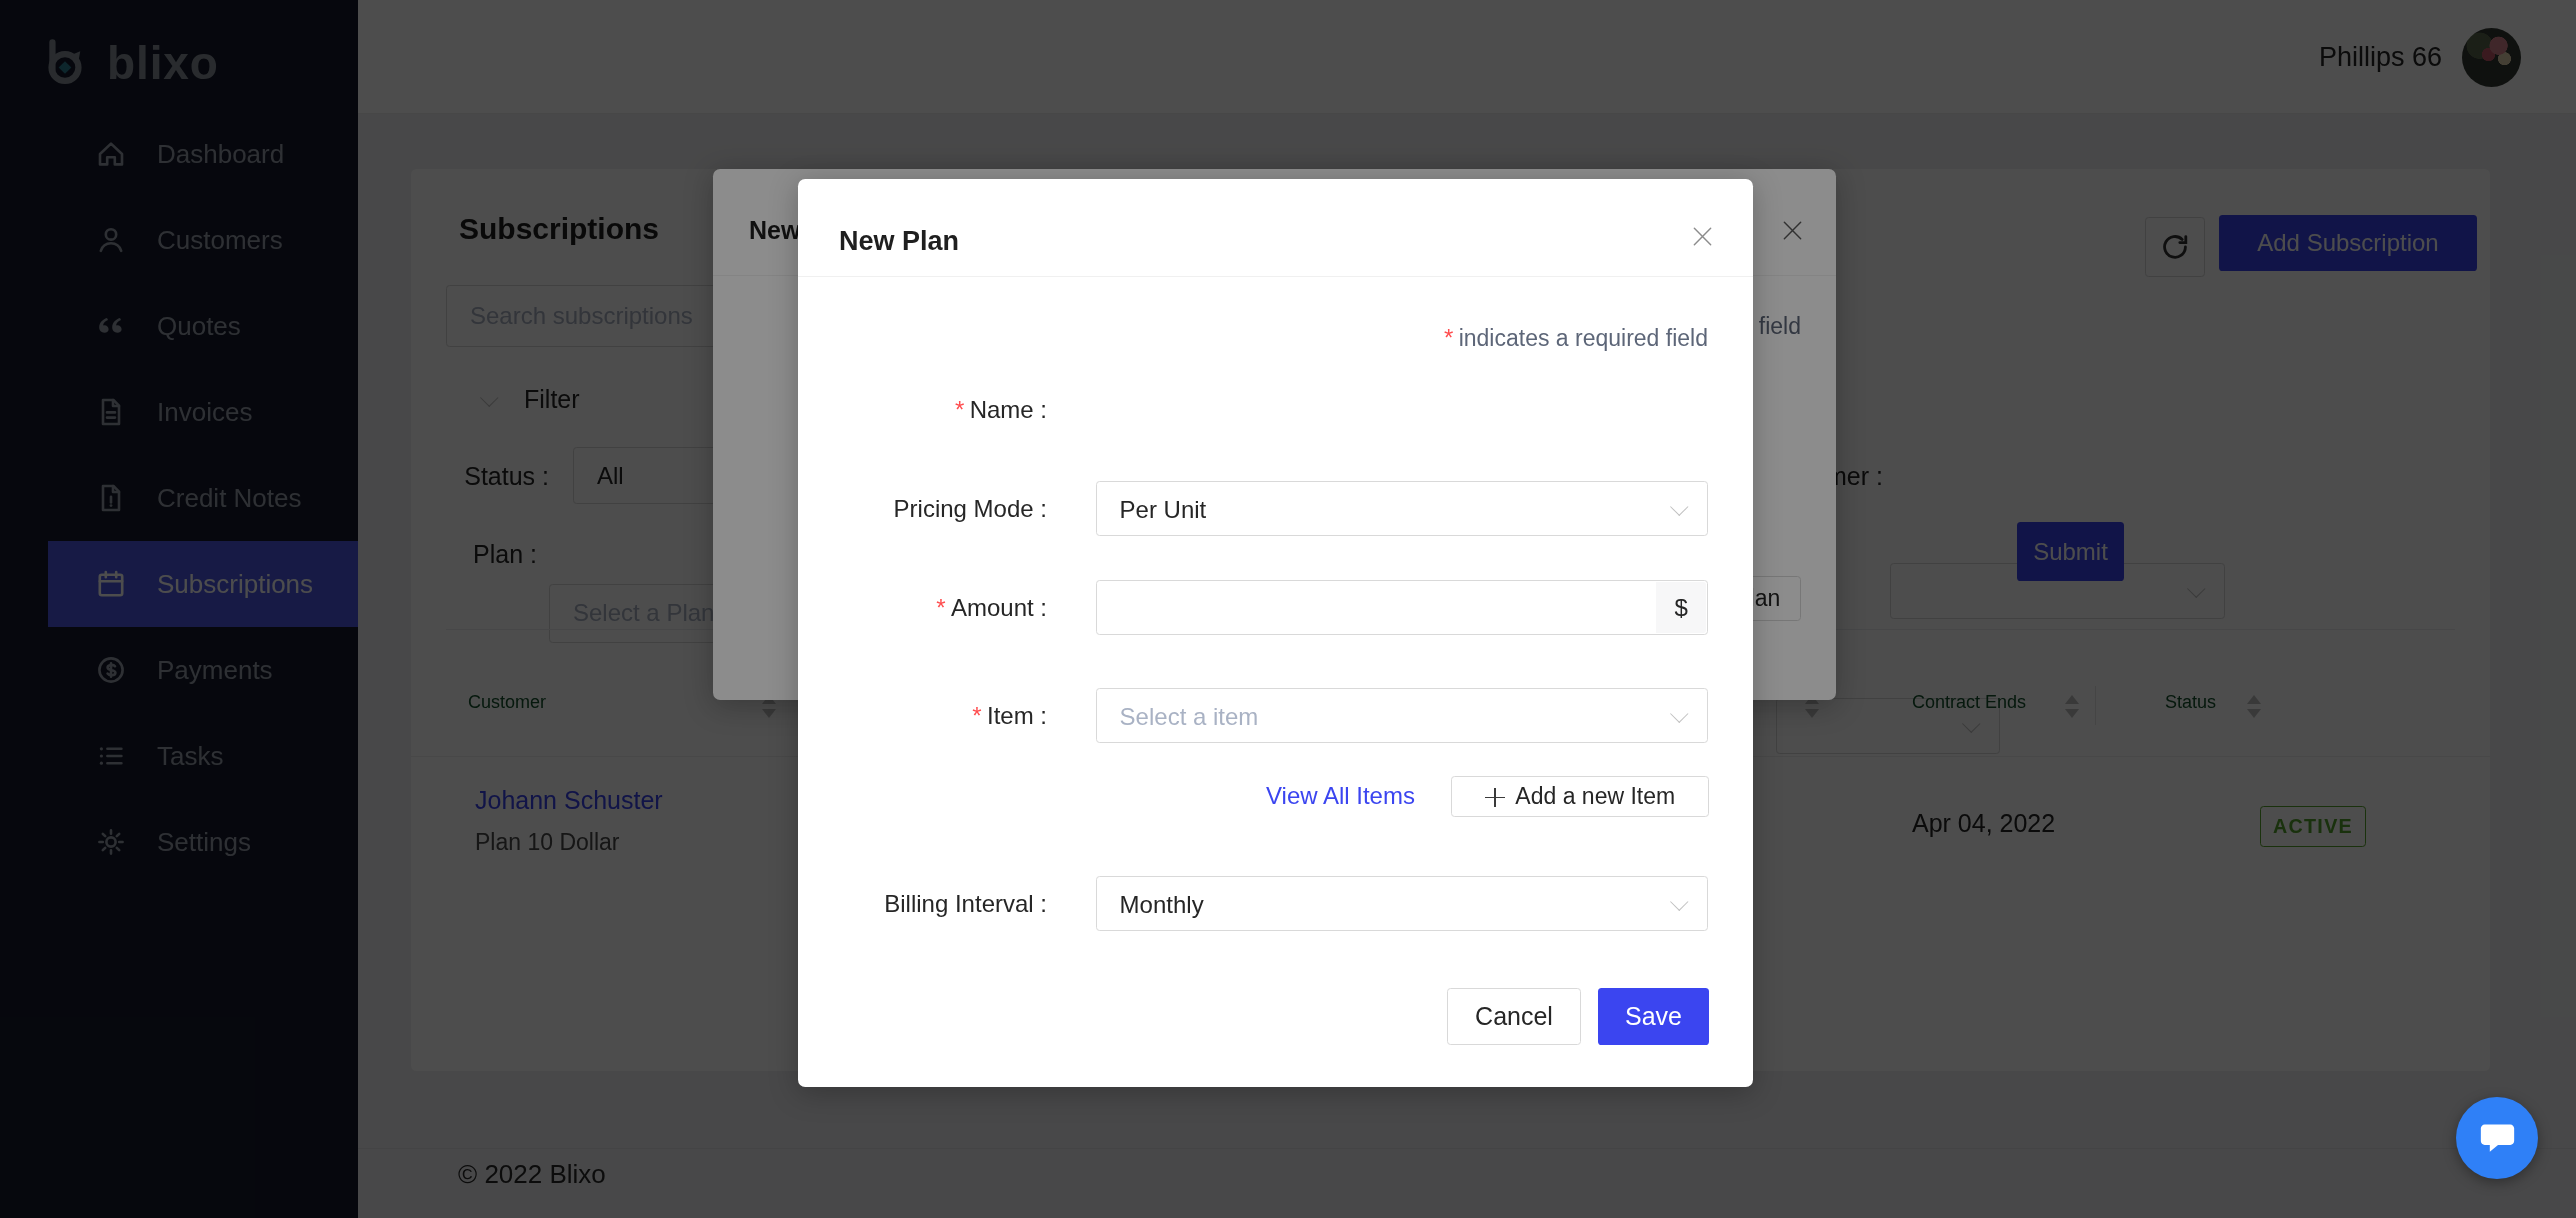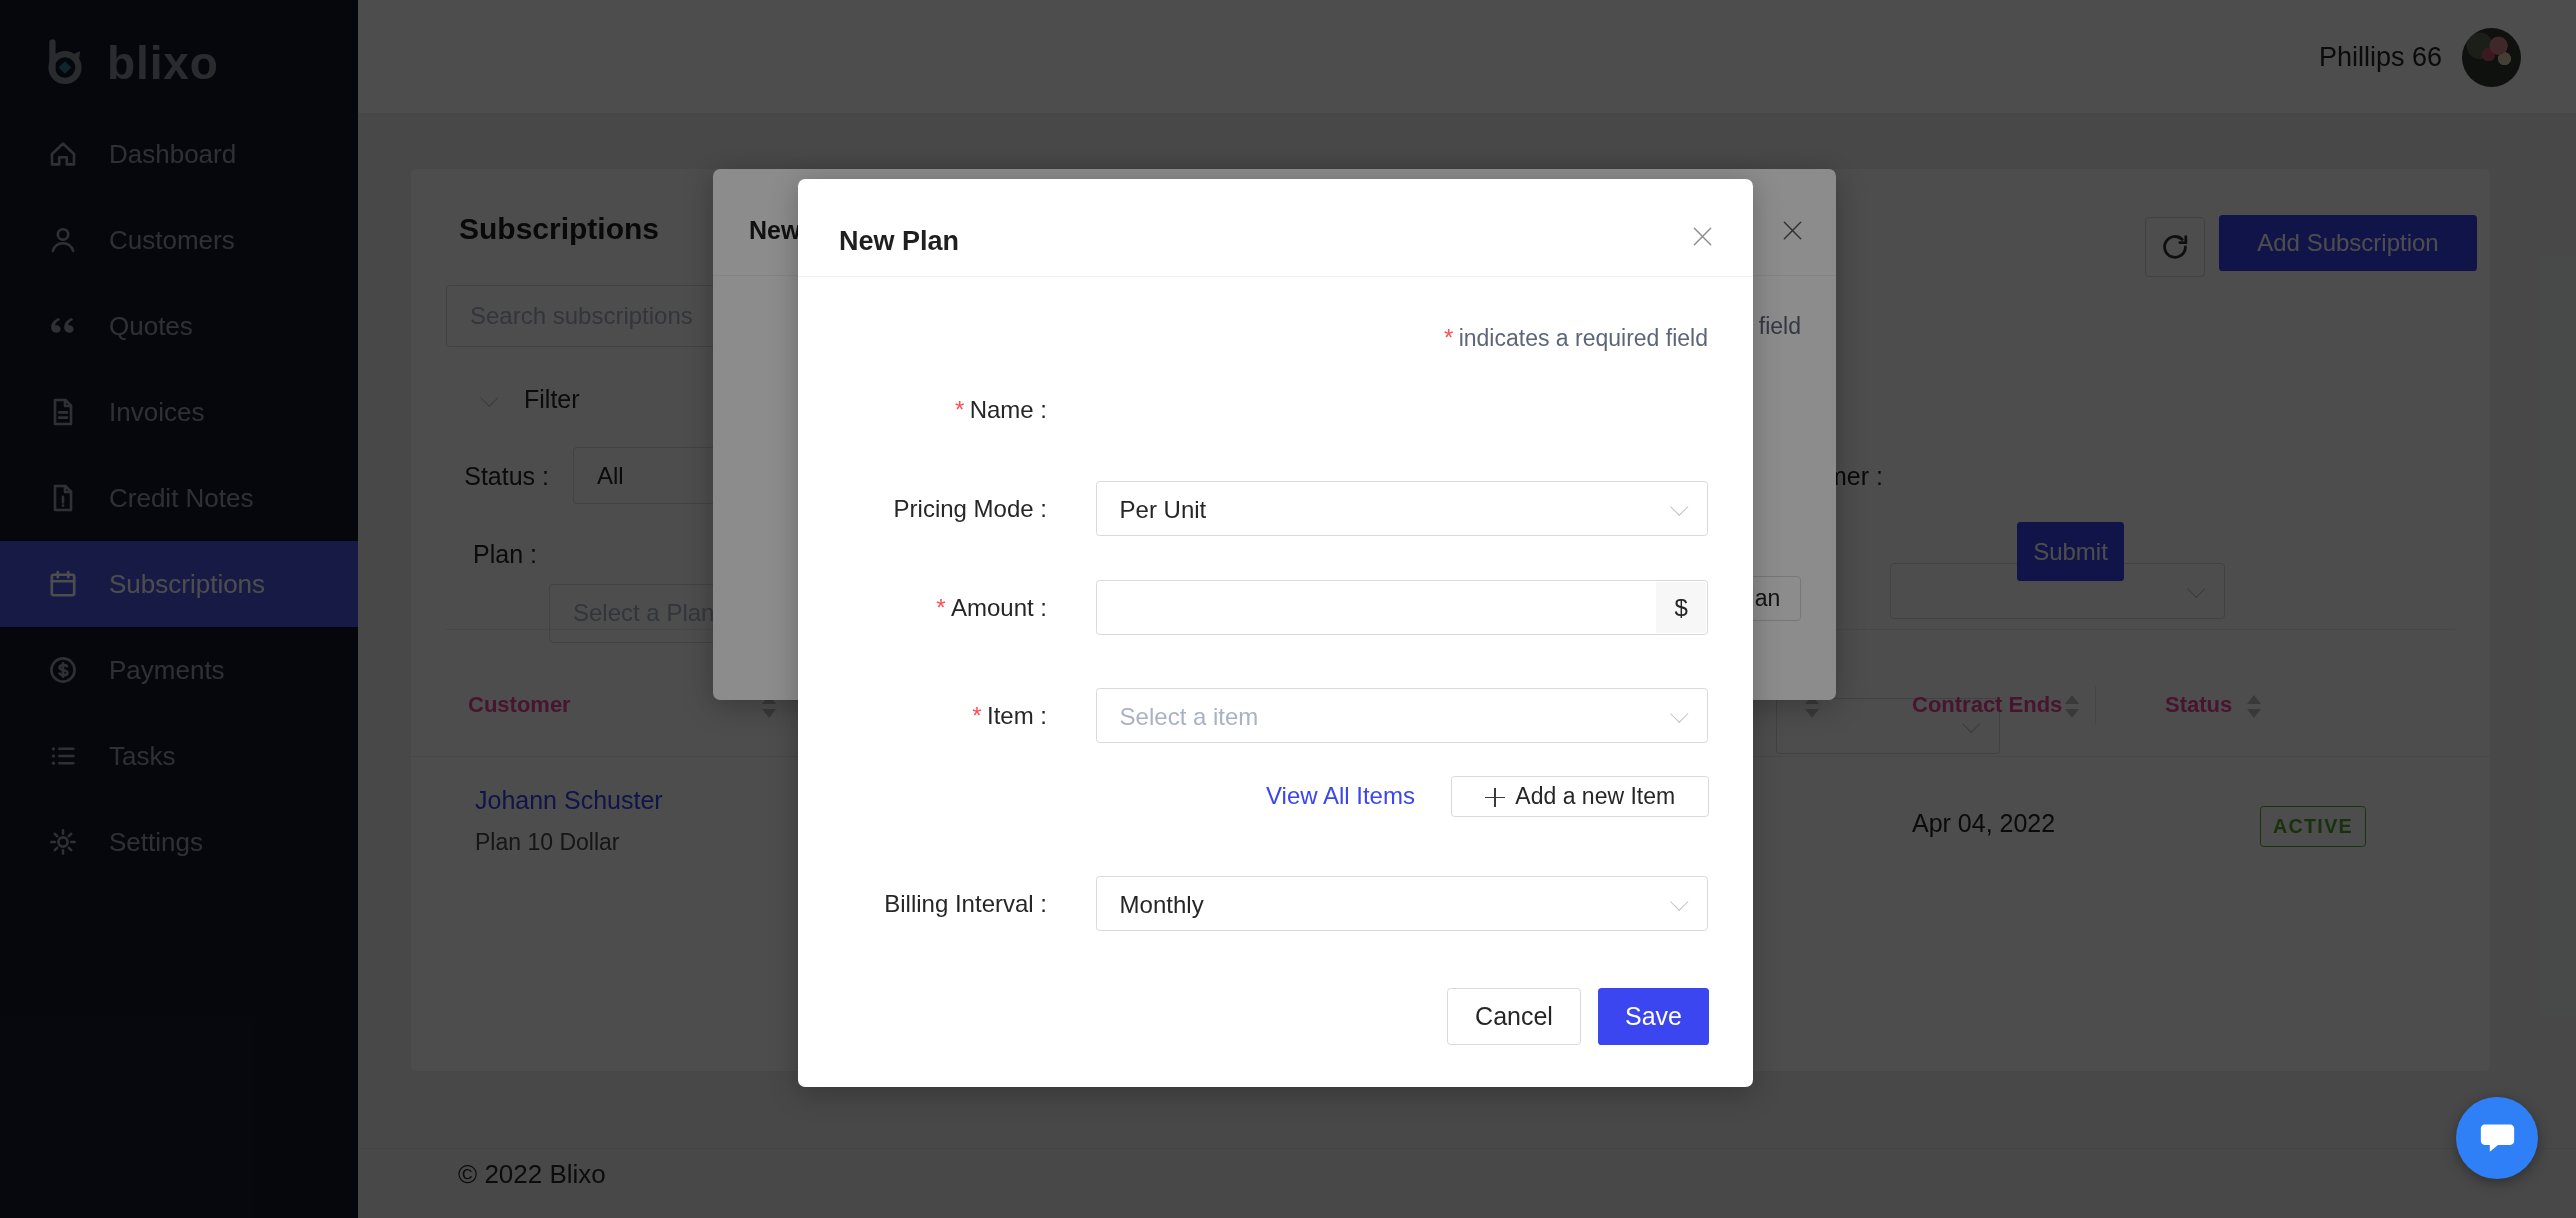--- a/index.html
+++ b/index.html
@@ -5,21 +5,21 @@
   * { margin:0; padding:0; box-sizing:border-box; }
   html,body { width:2576px; height:1218px; }
   body { font-family:"Liberation Sans","DejaVu Sans",sans-serif; background:#f0f1f3; }
   .app { position:relative; width:2576px; height:1218px; overflow:hidden; background:#f0f1f3; }
   .abs { position:absolute; }
 
   
   .sidebar { position:absolute; left:0; top:0; width:358px; height:1218px; background:#151b2c; z-index:1; }
   .logo { position:absolute; left:39px; top:36px; display:flex; align-items:center; gap:16px; }
   .logo-text { font-size:46px; font-weight:700; color:#8a909b; letter-spacing:0.9px; }
-  .nav { position:absolute; left:0; top:111px; width:358px; }
+  .nav { position:absolute; left:0; top:111px; width:358px;padding-left:48px; }
   .nav-item { height:86px; display:flex; align-items:center; padding-left:47px; gap:30px; cursor:pointer; }
   .nav-item .lbl { font-size:26px; color:#9aa0ad; }
   .nav-item svg { width:32px; height:32px; stroke:#9aa0ad; fill:none; stroke-width:1.3; stroke-linecap:round; stroke-linejoin:round; }
   .nav-item.active { background:#4d5ae8; }
   .nav-item.active .lbl { color:#ffffff; }
   .nav-item.active svg { stroke:#ffffff; }
 
   
   .topbar { position:absolute; left:358px; top:0; width:2218px; height:114px; background:#ffffff; border-bottom:0.9px solid #ececec; }
   .username { position:absolute; right:134px; top:0; height:114px; display:flex; align-items:center; font-size:27px; color:#262626; }
@@ -40,21 +40,21 @@
   .chev { position:absolute; right:21.5px; top:50%; width:12.5px; height:12.5px; border-right:1.8px solid #c0c0c0; border-bottom:1.8px solid #c0c0c0; transform:translateY(-70%) rotate(45deg); }
   .lab { font-size:25px; color:#262626; white-space:nowrap; }
   .star { color:#ff4d4f; margin-right:5.4px; font-size:24px; }
   .btn-primary { background:#3b45f0; color:#fff; border:none; border-radius:3.6px; font-size:24px; display:flex; align-items:center; justify-content:center; cursor:pointer; }
   .btn-plain { background:#fff; color:#262626; border:0.9px solid #d9d9d9; border-radius:3.6px; font-size:24px; display:flex; align-items:center; justify-content:center; cursor:pointer; }
 
   .sorter { display:inline-flex; flex-direction:column; gap:4.5px; }
   .sorter i { width:0; height:0; border-left:7.2px solid transparent; border-right:7.2px solid transparent; }
   .sorter .up { border-bottom:9px solid #bfbfbf; }
   .sorter .dn { border-top:9px solid #bfbfbf; }
-  .th { font-size:22px; font-weight:700; color:#ec4899; }
+  .th { font-size:18px; font-weight:400; color:#14532d; }
 
   .badge-active { display:flex; align-items:center; justify-content:center; border:0.9px solid #5aa62e; border-radius:3.6px; color:#55a42c; font-size:19.7px; font-weight:600; letter-spacing:1.3px; background:transparent; }
 
   
   .mask { position:absolute; inset:0; background:rgba(0,0,0,0.45); }
   .mask1 { z-index:40; } .mask2 { z-index:42; }
   .modal { background:#fff; border-radius:7.2px; box-shadow:0 5.4px 29px rgba(0,0,0,.25); overflow:hidden; }
   .modal-behind { position:absolute; left:713px; top:169px; width:1123px; height:531px; z-index:41; }
   .modal-front  { position:absolute; left:798px; top:179px; width:955px; height:908px; z-index:43; }
   .modal-title { font-size:27px; font-weight:600; color:#1f1f1f; white-space:nowrap; }

